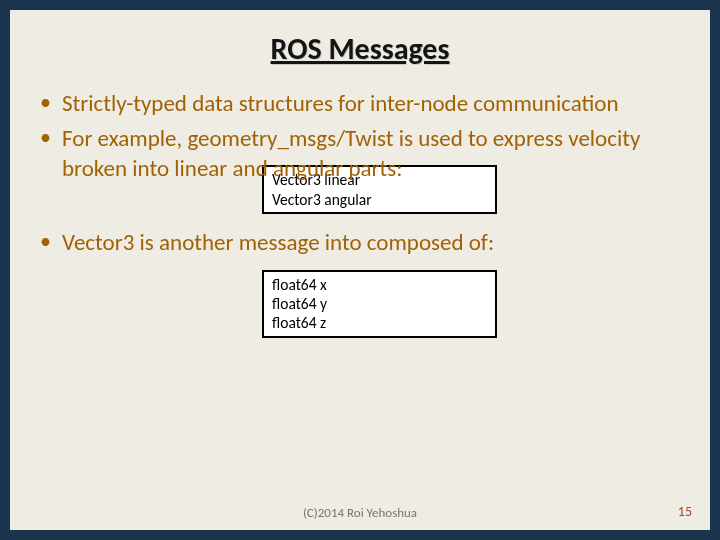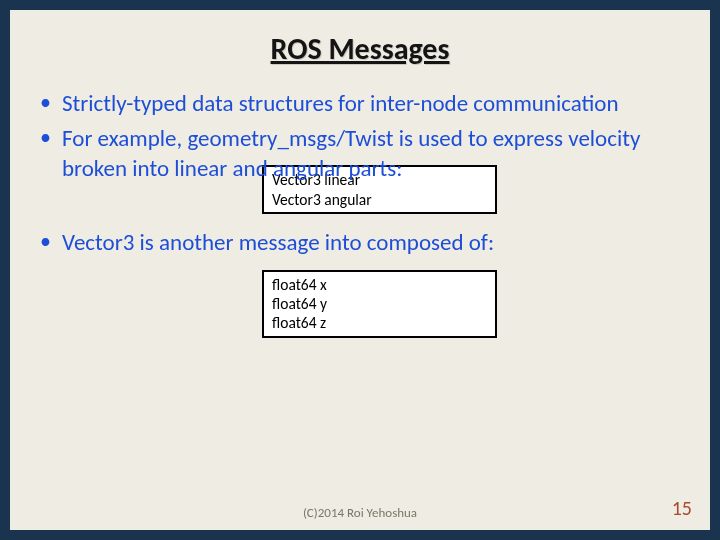--- a/index.html
+++ b/index.html
@@ -23,21 +23,21 @@
     font-size: 30px;
     font-weight: 600;
     color: #141414;
     margin-bottom: 22px;
     text-shadow: 1px 1px 0 rgba(150,150,150,0.4);
     text-decoration: underline;
   }
   ul.bullets {
     list-style: none;
     font-size: 23px;
-    color: #1d4ed8;
+    color: #a16207;
     line-height: 1.28;
   }
   ul.bullets > li {
     position: relative;
     padding-left: 24px;
     margin-bottom: 6px;
   }
   ul.bullets > li::before {
     content: "•";
     position: absolute;
@@ -69,21 +69,21 @@
     left: 0;
     width: 100%;
     text-align: center;
     font-size: 13px;
     color: #7c7668;
   }
   .pagenum {
     position: absolute;
     bottom: 10px;
     right: 18px;
-    font-size: 20px;
+    font-size: 14px;
     color: #a94b2a;
   }
 </style>
 </head>
 <body>
 
 <div class="slide">
 
   <h1 class="title">ROS Messages</h1>
 

